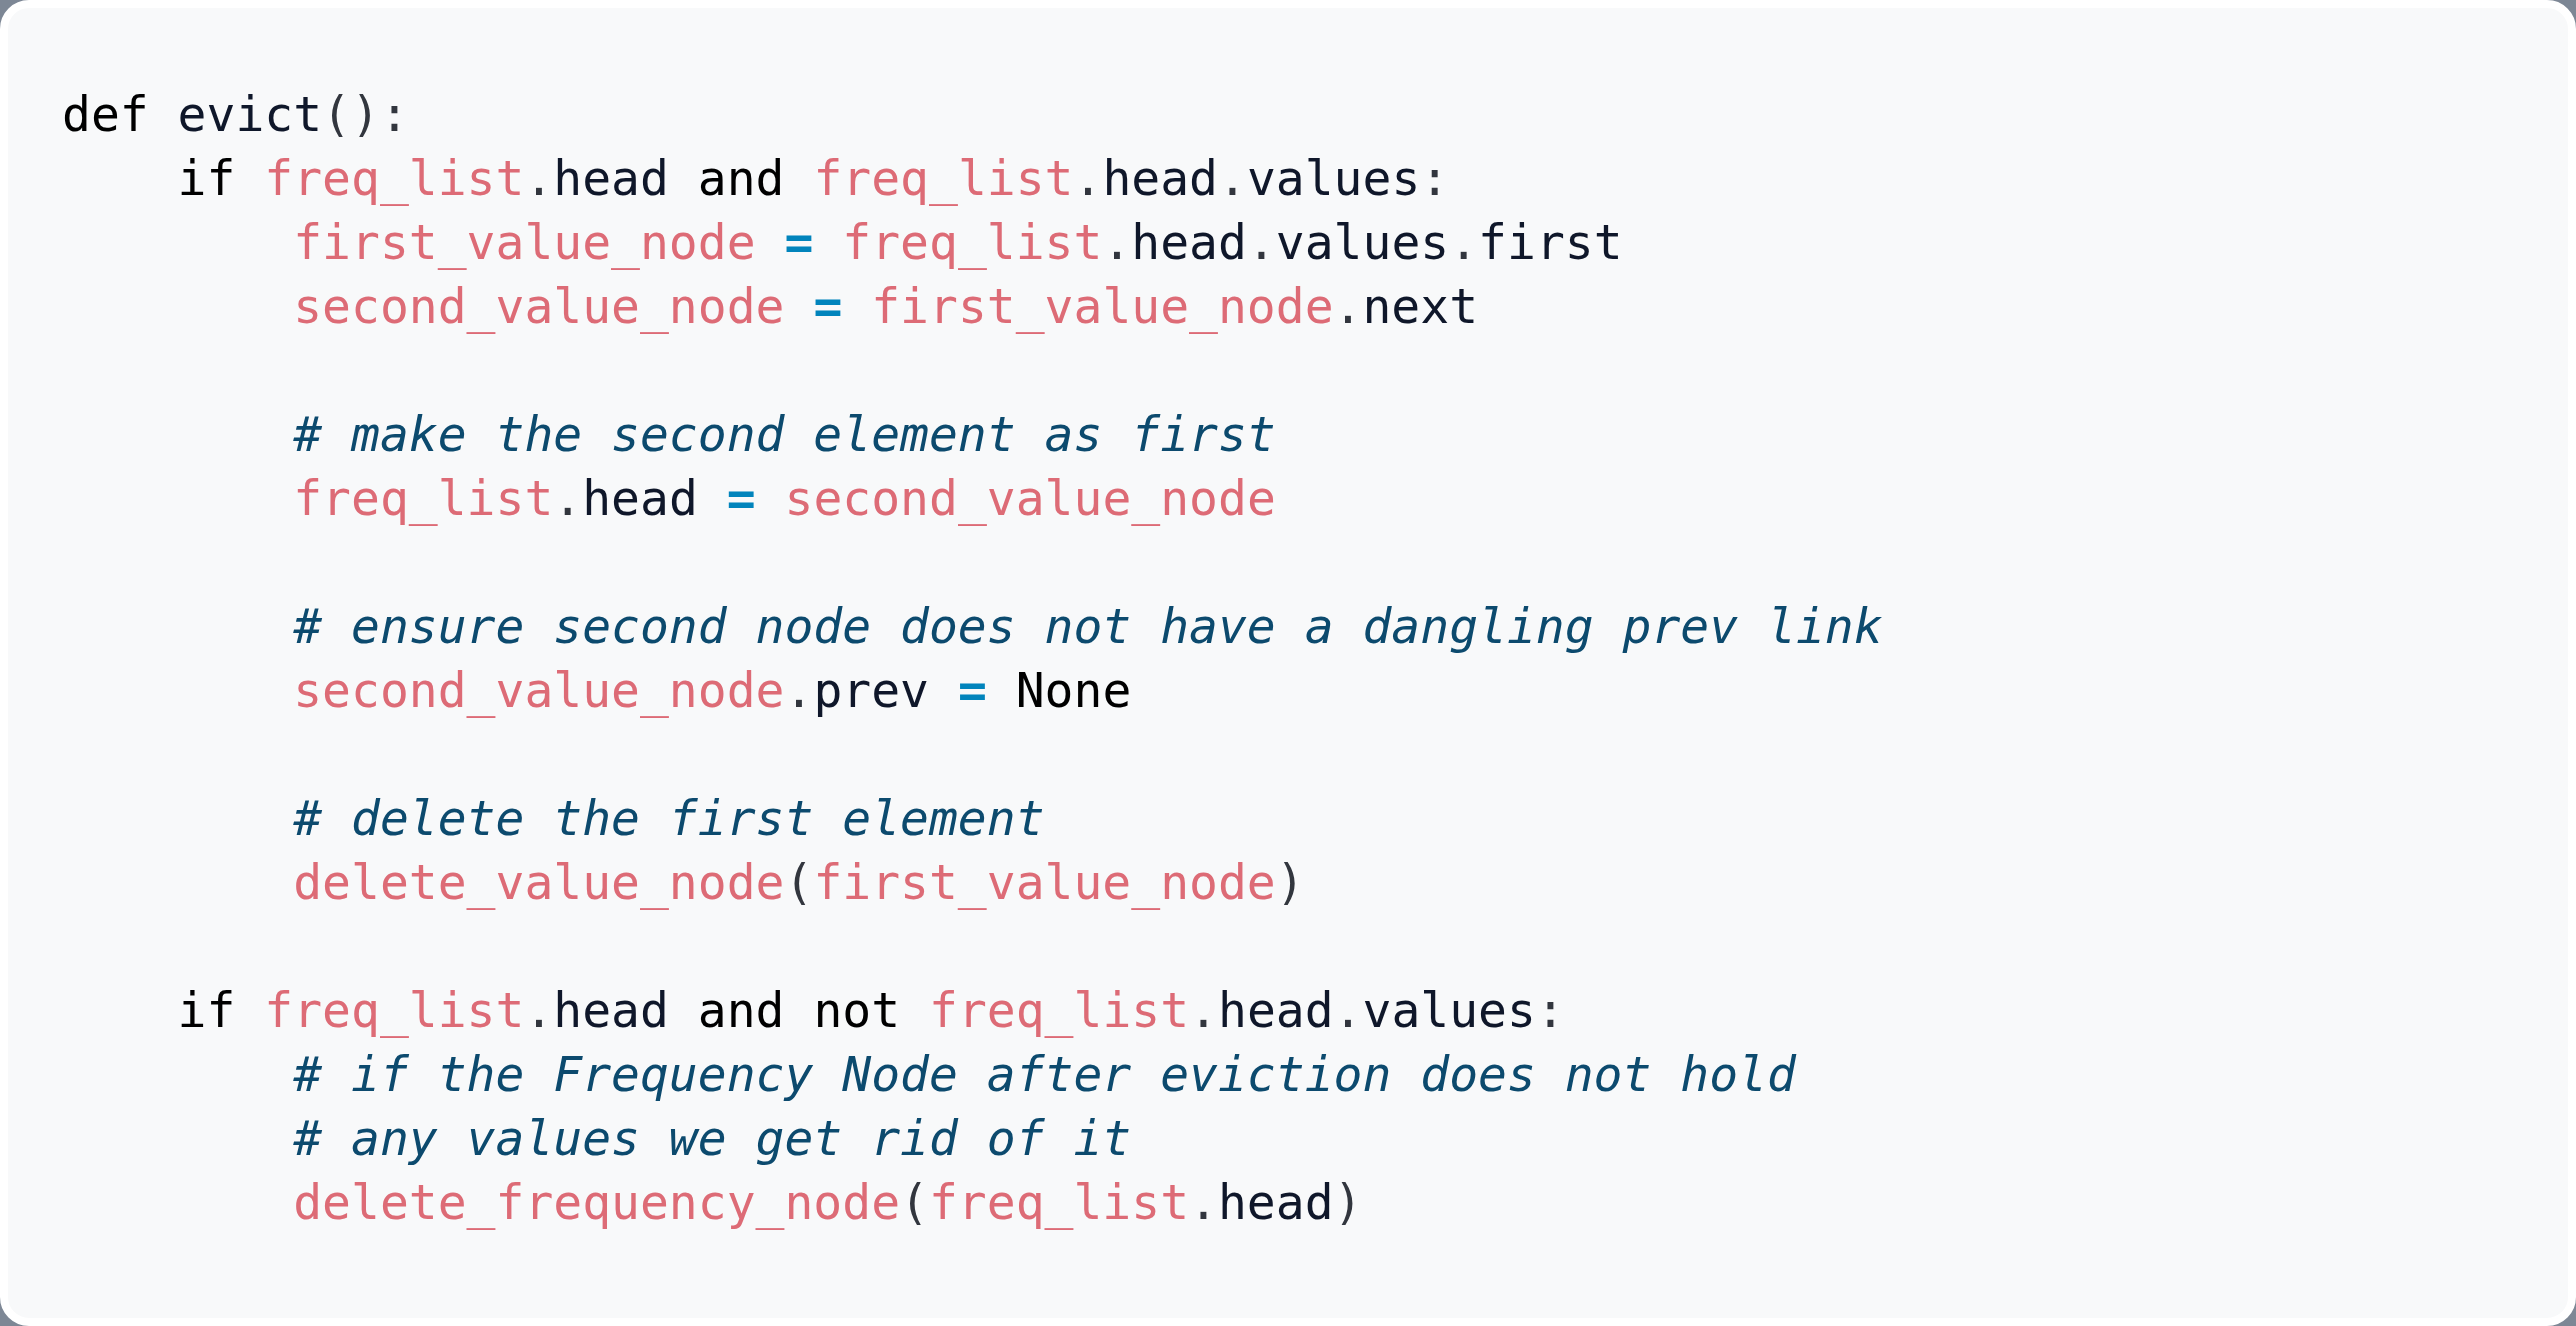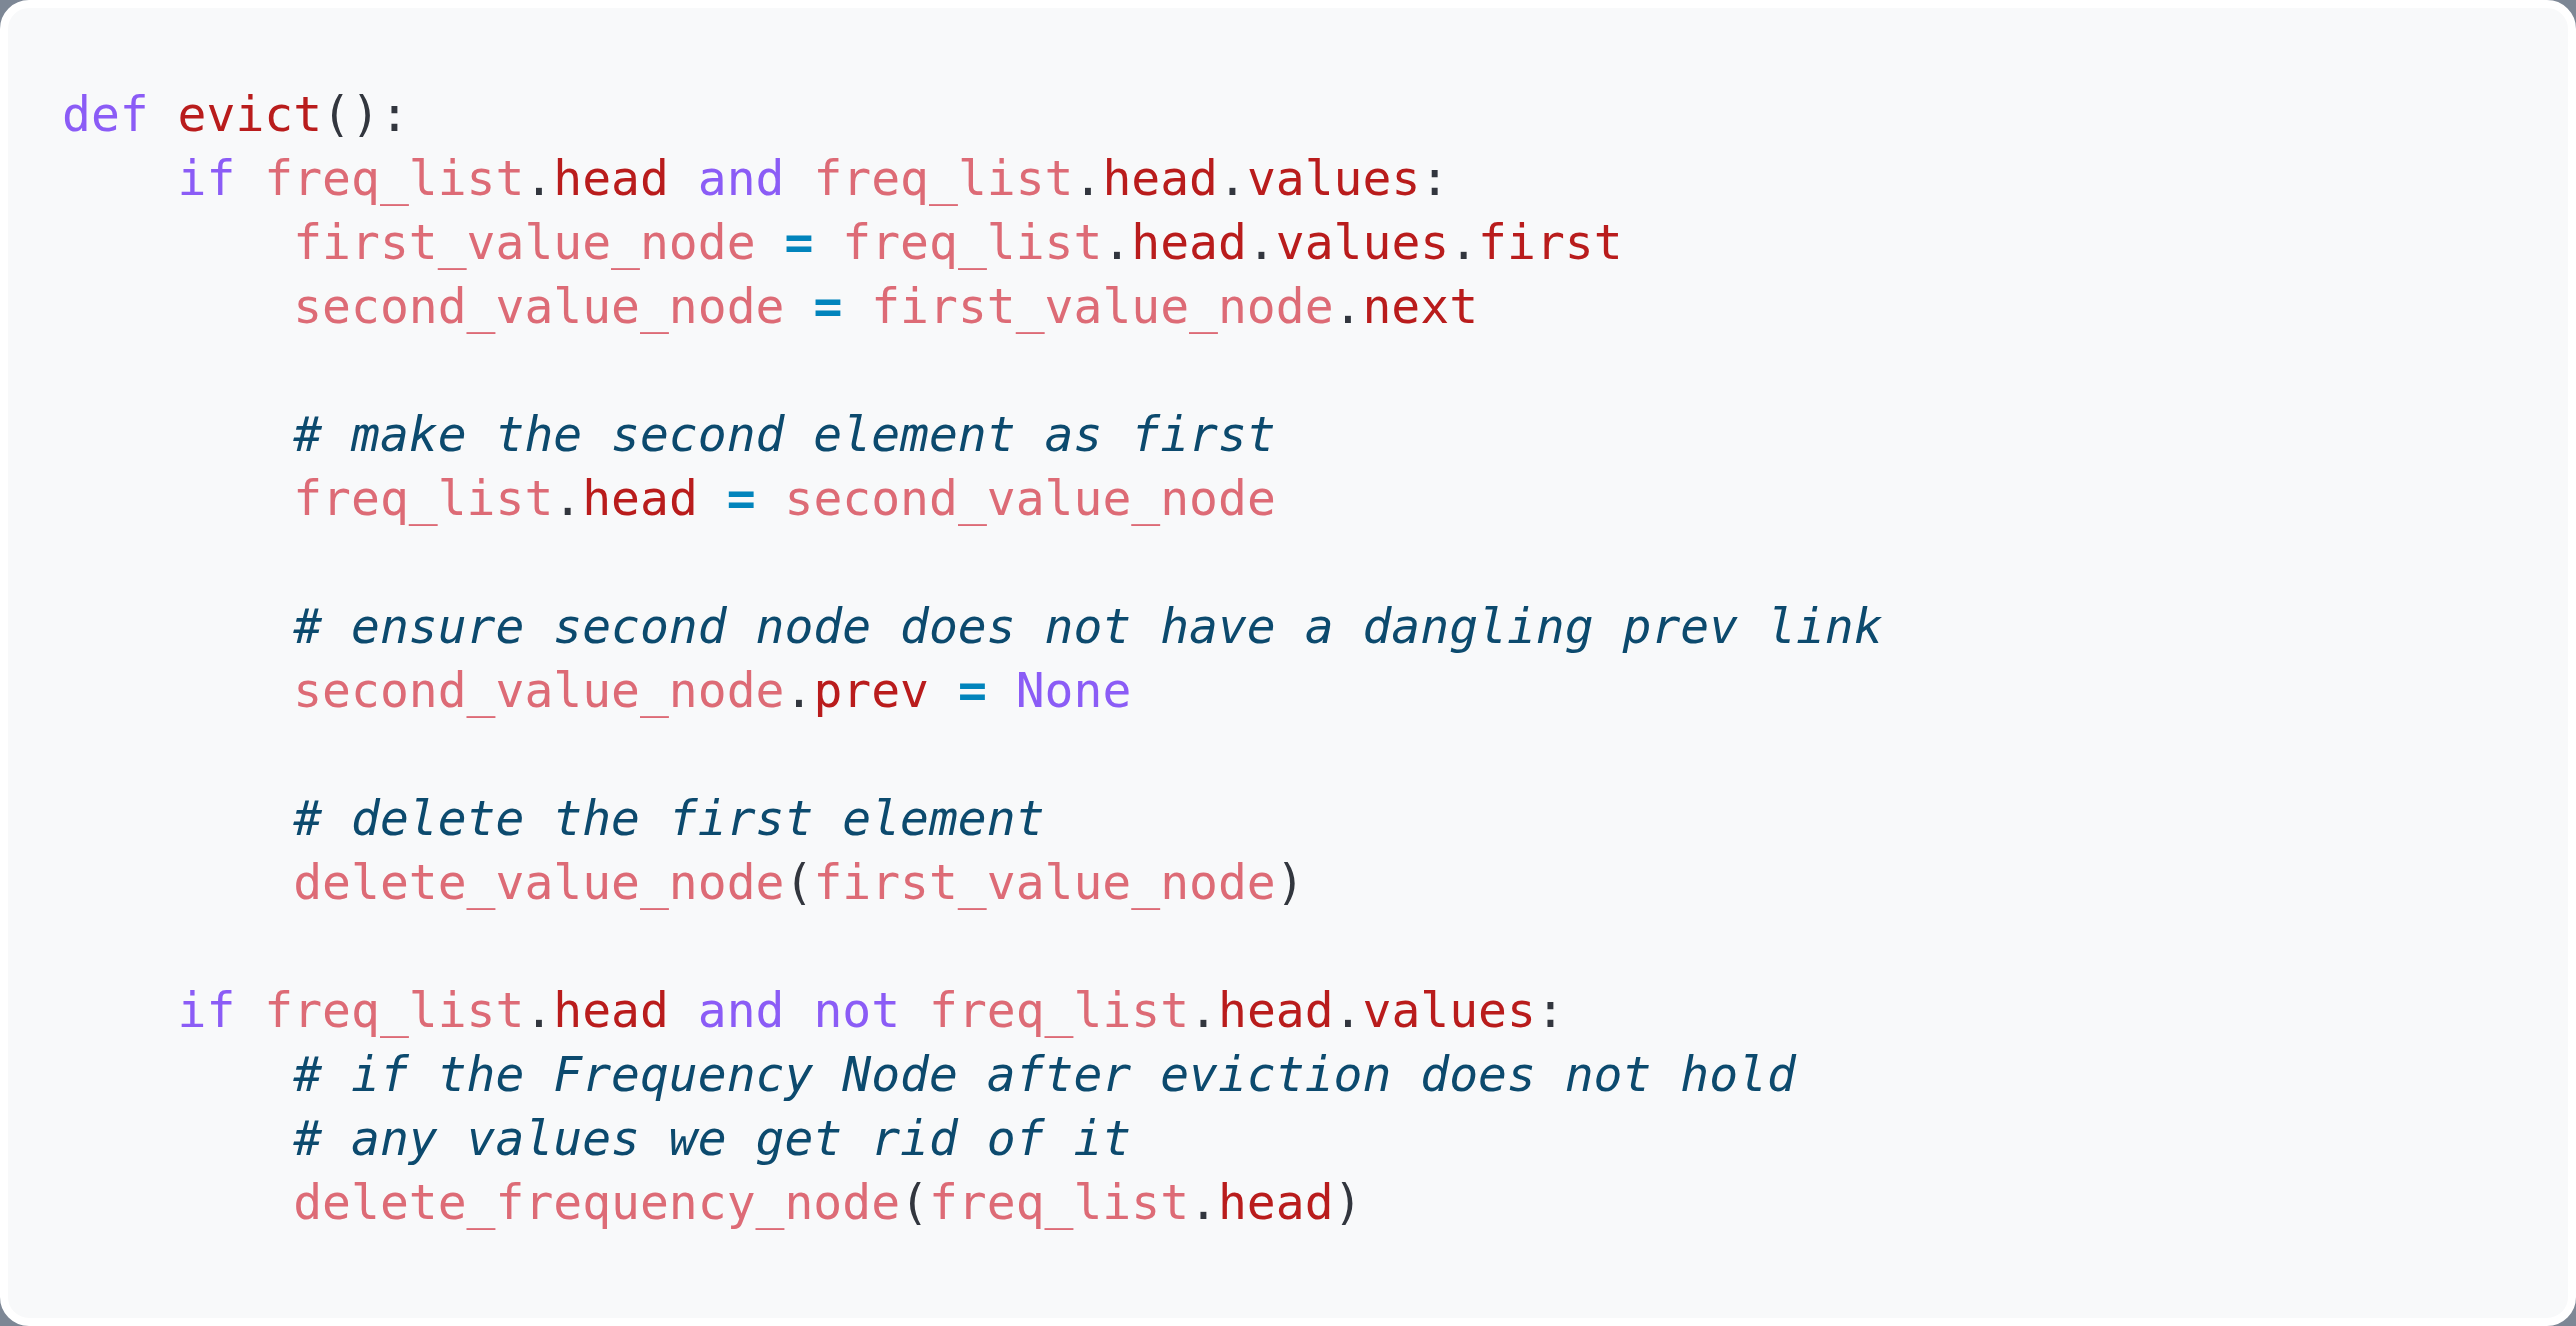--- a/index.html
+++ b/index.html
@@ -21,22 +21,22 @@
   }
   .code {
     margin: 0;
     padding: 74px 35px 78px 54px;
     font-size: 48px;
     line-height: 64px;
     white-space: pre;
     color: #32363e;
   }
   .line { min-height: 64px; }
-  .tok-kw  { color: #8b5cf6; }
-  .tok-fn  { color: #b91c1c; }
+  .tok-kw  { color: #000000; }
+  .tok-fn  { color: #0f172a; }
   .tok-var { color: #dd6b76; }
   .tok-op  { color: #0184bc; font-weight: bold; }
   .tok-pun { color: #32363e; }
   .tok-ws  { color: #32363e; }
   .tok-com { color: #0c4a6e; font-style: italic; }
 </style>
 </head>
 <body>
 
 <div class="card">

